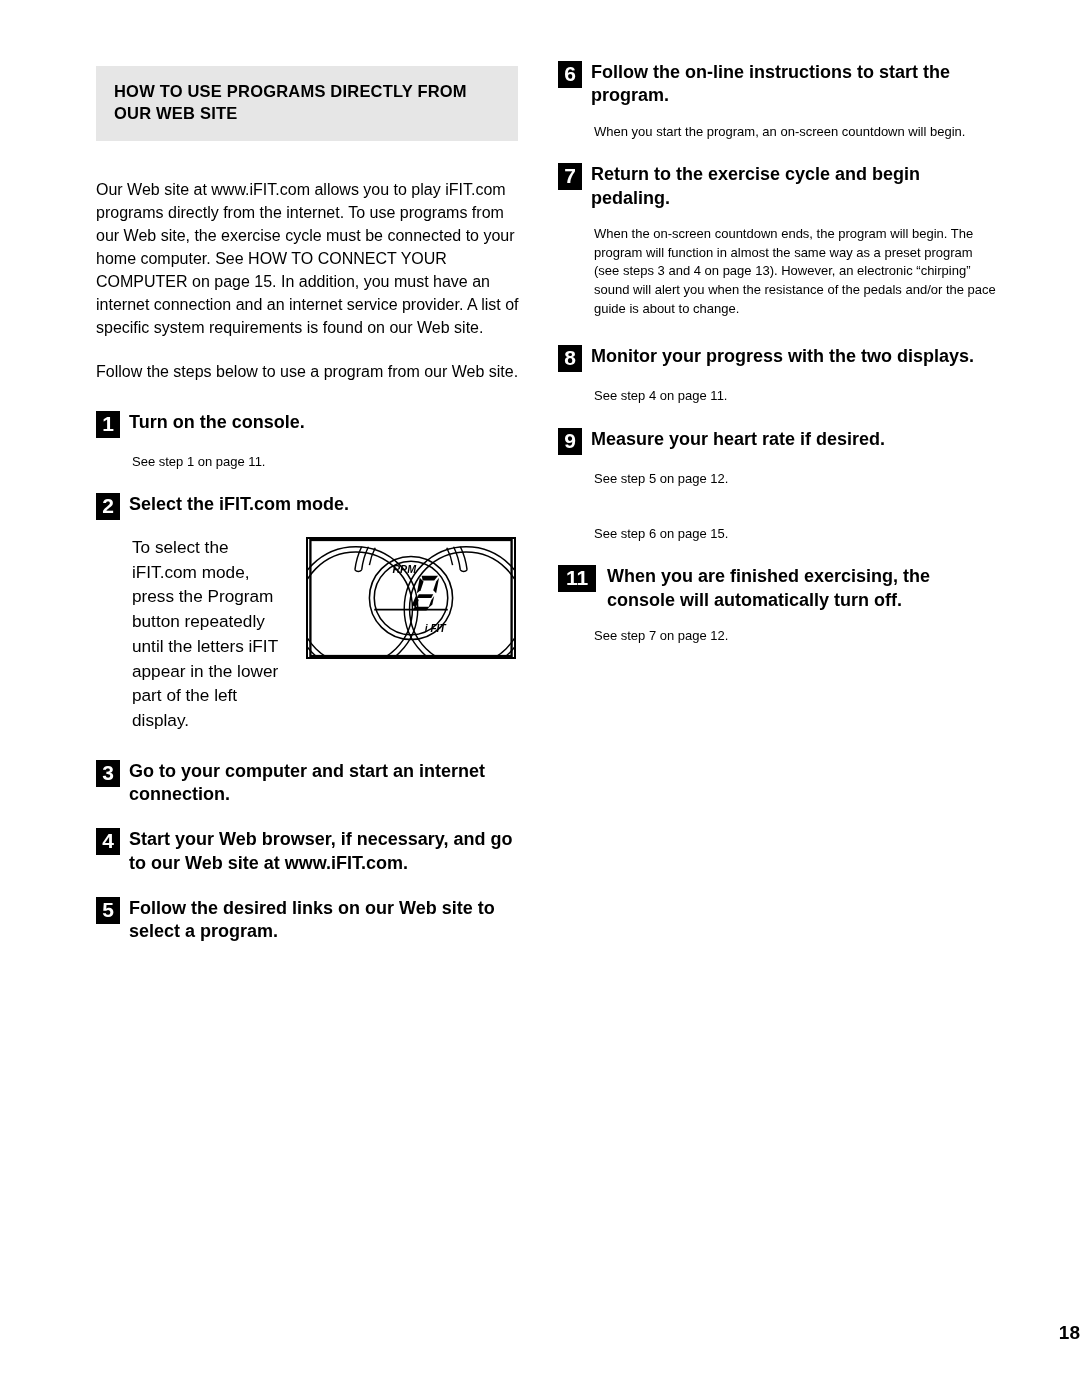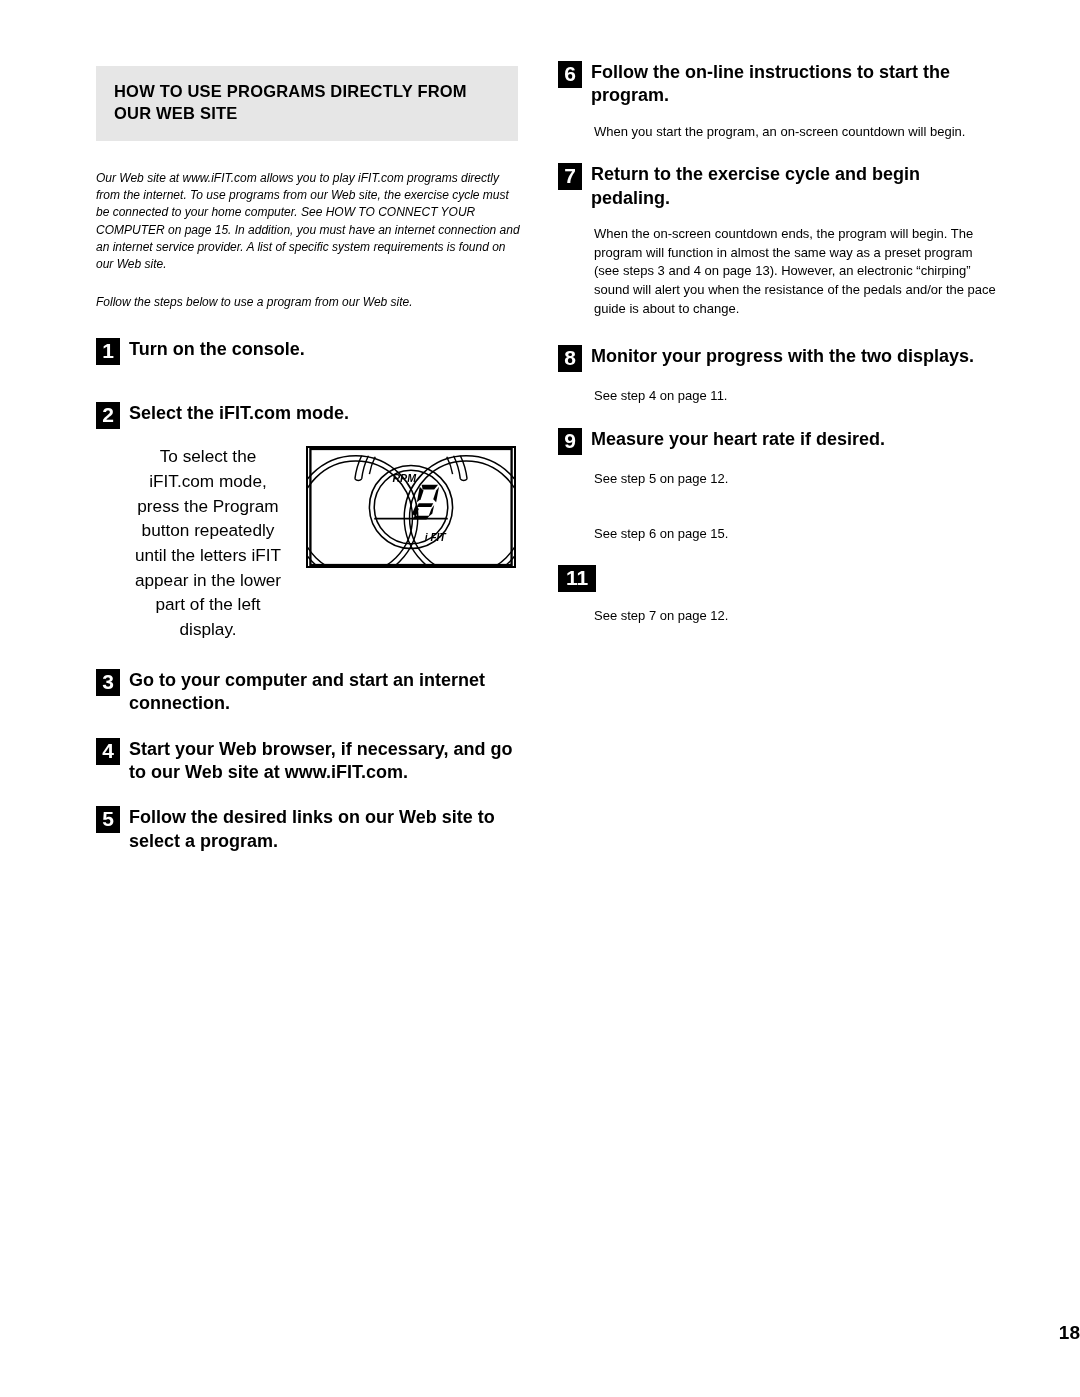--- a/index.html
+++ b/index.html
@@ -27,38 +27,37 @@
     top: 60px;
     width: 424px;
   }
   .col-left  { left: 96px; }
   .col-right { left: 558px; width: 440px; }
 
   
   .section-header {
     background: #e6e6e6;
     padding: 14px 18px 16px 18px;
-    margin: 6px 0 3px 0;
+    margin: 6px 0 12px 0;
     width: 386px;
     box-sizing: content-box;
   }
   .section-header h1 {
     margin: 0;
     font-size: 16.5px;
     font-weight: bold;
     line-height: 1.36;
     letter-spacing: 0.2px;
   }
 
   
   p.body {
     margin: 0 0 0 0;
-    font-size: 12px;
+    font-size: 16px;
     line-height: 1.435;
-    font-style: italic;
   }
   .gap-lg { height: 26px; }
   .gap-md { height: 21px; }
   .gap-sm { height: 15px; }
 
   
   .step {
     position: relative;
     display: flex;
     align-items: flex-start;
@@ -92,21 +91,20 @@
     margin-left: 36px;
     font-size: 13px;
     line-height: 1.435;
   }
 
   
   .figure-row {
     display: flex;
     align-items: flex-start;
     margin-left: 0;
-    text-align: center;
   }
   .figure-text {
     width: 152px;
     margin-left: 36px;
     font-size: 17.2px;
     line-height: 1.435;
   }
   .figure-box {
     margin-left: 22px;
     margin-top: 2px;
@@ -153,20 +151,21 @@
 
     <p class="body">Follow the steps below to use a program from our Web site.</p>
 
     <div class="gap-lg"></div>
 
     <div class="step">
       <div class="step-num">1</div>
       <div class="step-title">Turn on the console.</div>
     </div>
     <div class="gap-sm"></div>
+    <div class="step-body">See step 1 on page 11.</div>
 
     <div class="gap-md"></div>
 
     <div class="step">
       <div class="step-num">2</div>
       <div class="step-title">Select the iFIT.com mode.</div>
     </div>
     <div class="gap-sm"></div>
 
     <div class="figure-row">
@@ -293,20 +292,21 @@
 
     <div class="gap-md"></div>
 
     <div class="gap-sm"></div>
     <div class="step-body">See step 6 on page 15.</div>
 
     <div class="gap-md"></div>
 
     <div class="step">
       <div class="step-num wide">11</div>
+      <div class="step-title">When you are finished exercising, the console will automatically turn off.</div>
     </div>
     <div class="gap-sm"></div>
     <div class="step-body">See step 7 on page 12.</div>
 
   </div>
 
   <div class="page-number">18</div>
 
 </div>
 

